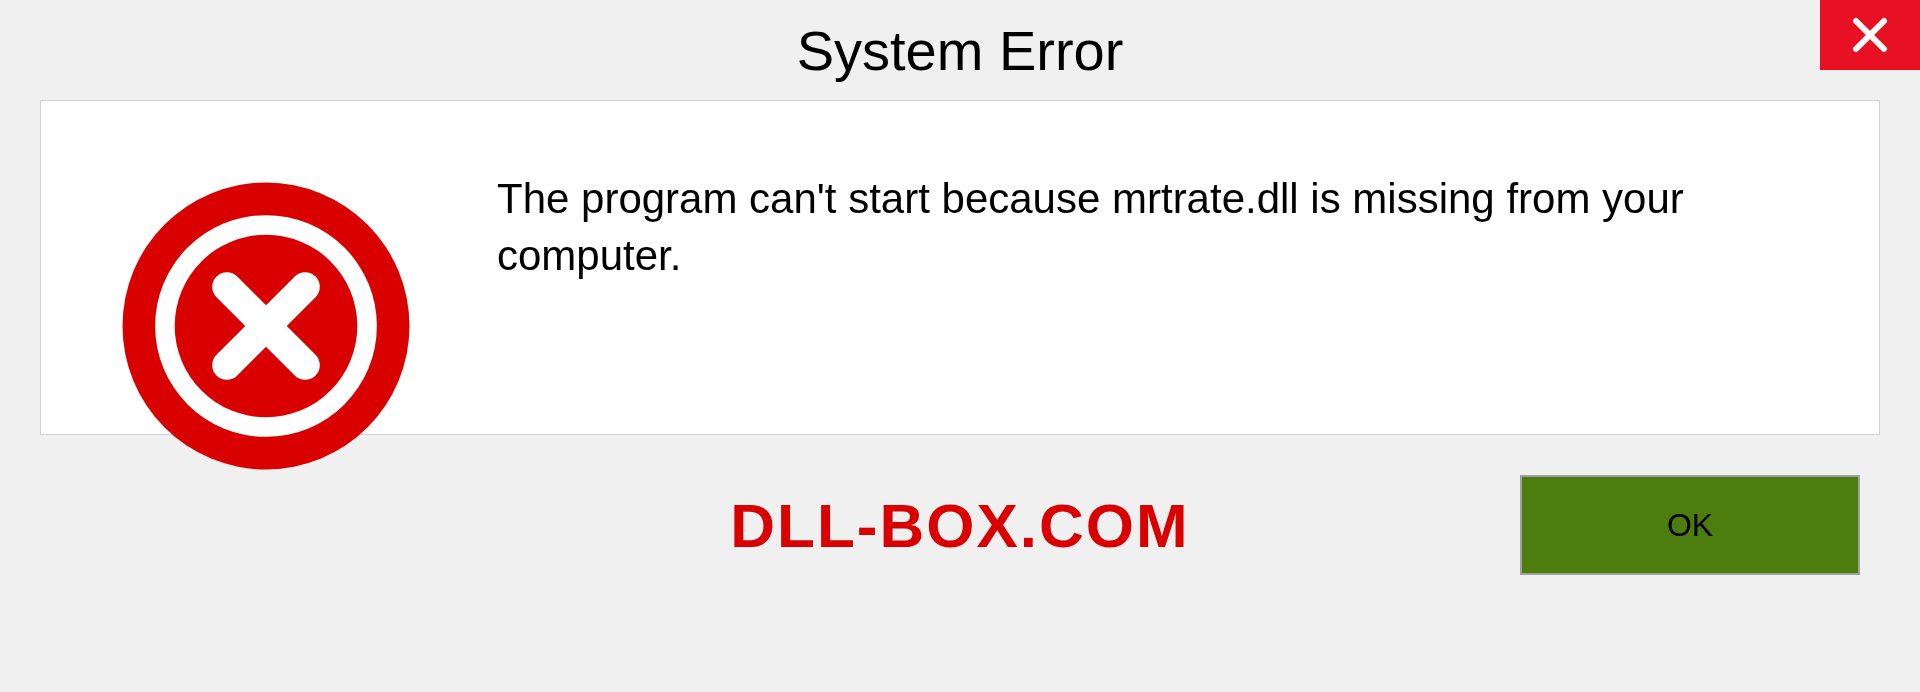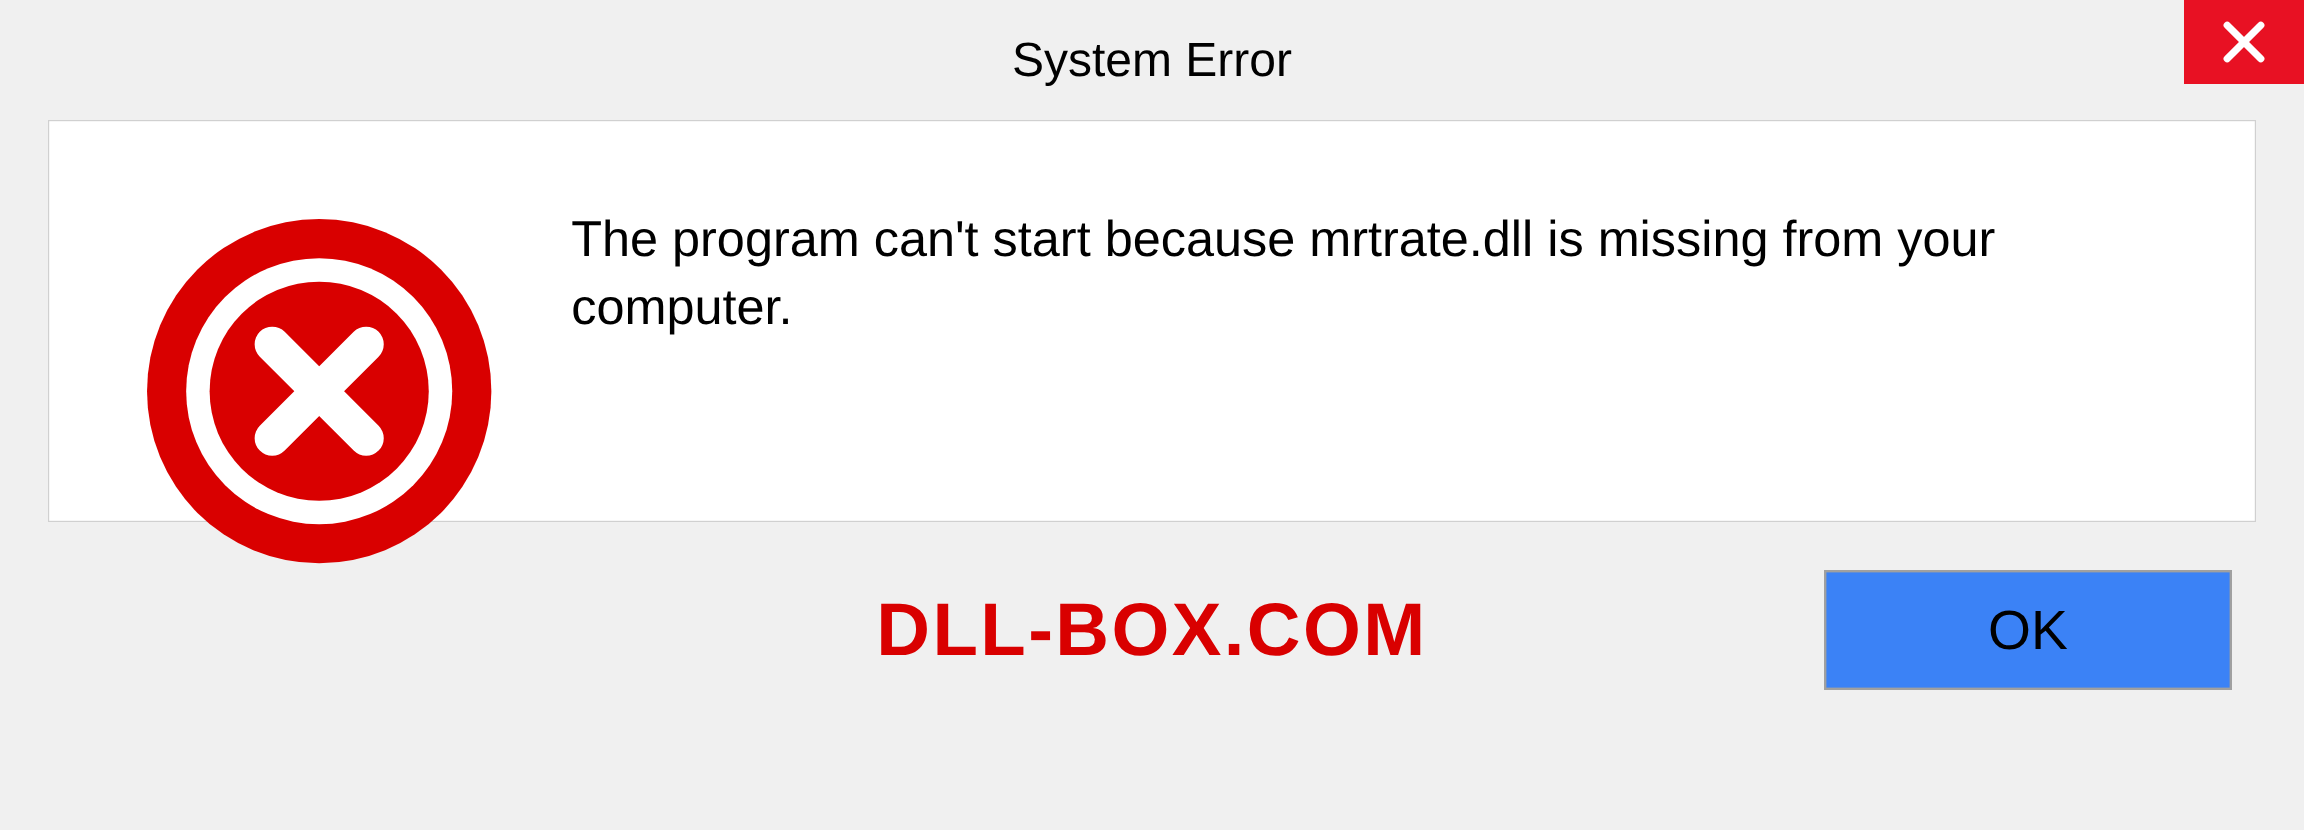--- a/index.html
+++ b/index.html
@@ -16,21 +16,21 @@
       overflow: hidden;
     }
     .title-bar {
       position: relative;
       height: 100px;
       display: flex;
       align-items: center;
       justify-content: center;
     }
     .title-text {
-      font-size: 40px;
+      font-size: 56px;
       color: #000;
       font-weight: 400;
     }
     .close-button {
       position: absolute;
       top: 0;
       right: 0;
       width: 100px;
       height: 70px;
       background: #e81123;
@@ -49,20 +49,21 @@
       display: block;
     }
     .content-area {
       margin: 0 40px 0 40px;
       background: #ffffff;
       border: 1px solid #d0d0d0;
       height: 335px;
       display: flex;
       align-items: flex-start;
       padding: 70px 60px 60px 75px;
+      gap: 21px;
     }
     .error-icon-wrap {
       flex-shrink: 0;
       margin-right: 60px;
       margin-top: 5px;
     }
     .error-icon {
       width: 92px;
       height: 92px;
     }
@@ -97,25 +98,25 @@
       font-size: 62px;
       font-weight: 800;
       color: #d90000;
       letter-spacing: 2px;
       font-family: Arial, sans-serif;
     }
     .ok-button {
       width: 340px;
       height: 100px;
       border: 2px solid #a0a0a0;
-      background: #3b82f6;
+      background: #4d7c0f;
       display: flex;
       align-items: center;
       justify-content: center;
-      font-size: 46px;
+      font-size: 32px;
       color: #000;
       cursor: pointer;
     }
   </style>
 </head>
 <body>
 
 <div class="title-bar">
   <span class="title-text">System Error</span>
   <div class="close-button">

